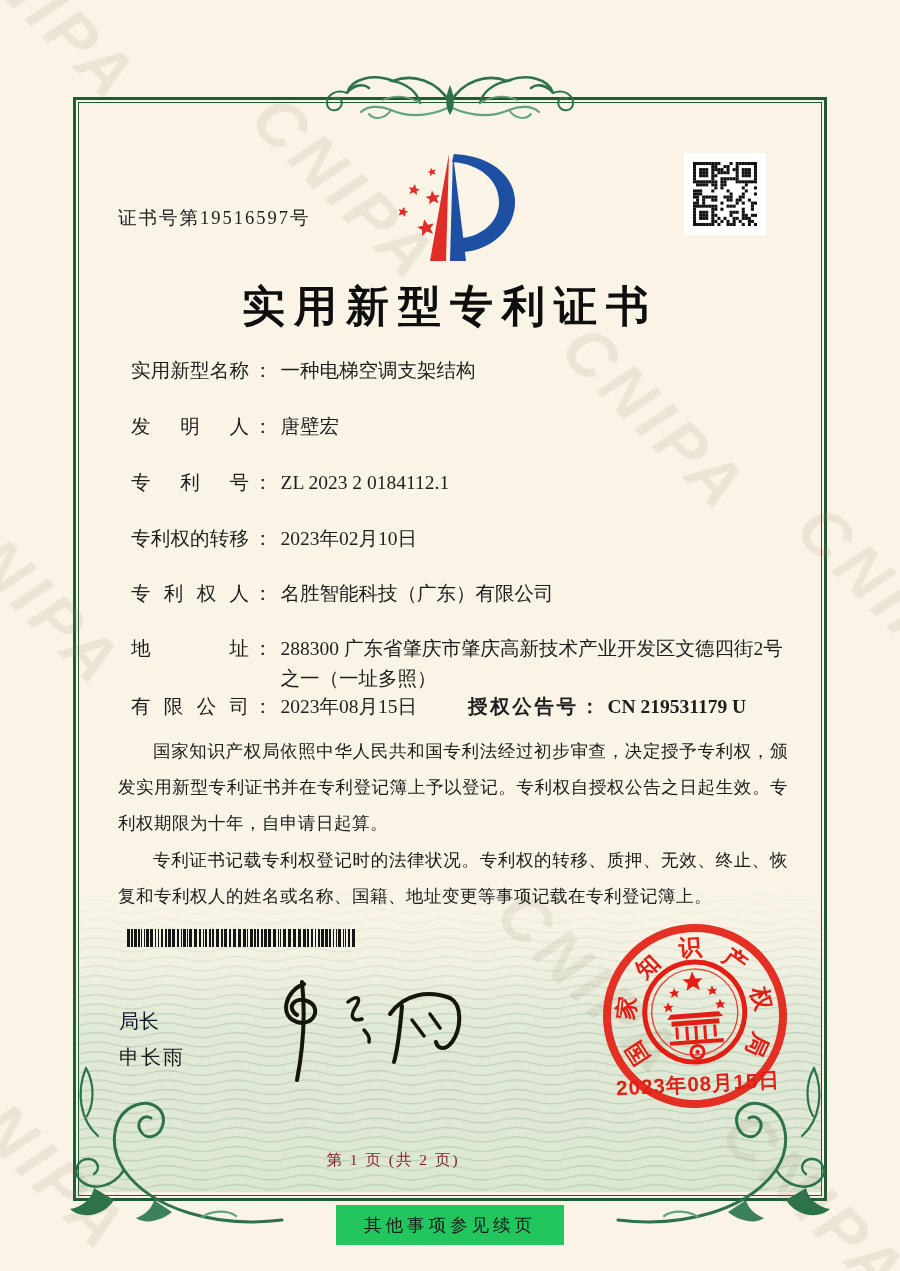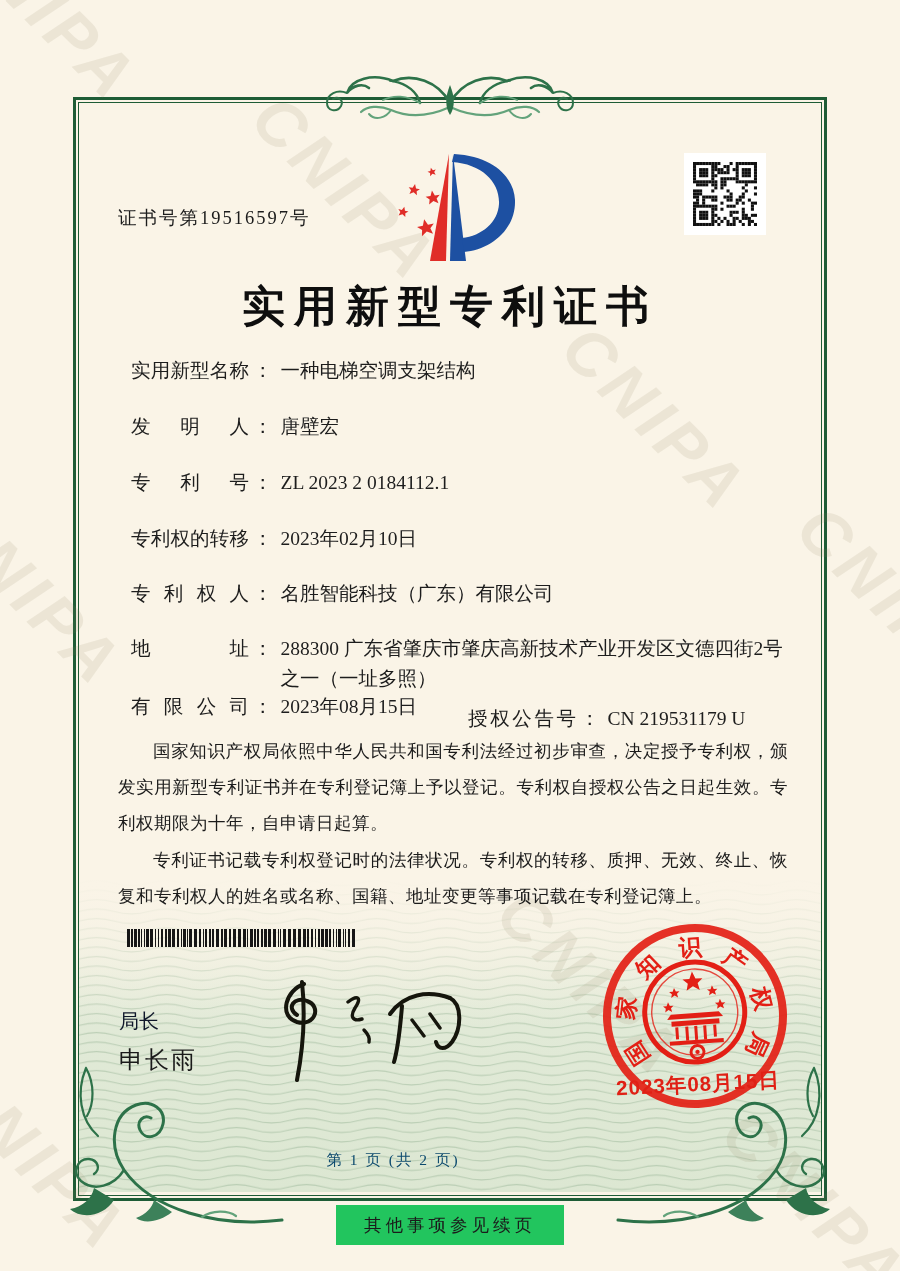--- a/index.html
+++ b/index.html
@@ -26,49 +26,49 @@
   .logo{position:absolute;left:388px;top:148px;z-index:4;}
   .qr{position:absolute;left:684px;top:153px;width:64px;height:64px;background:#fff;padding:9px;z-index:4;}
   .title{position:absolute;left:0;top:278px;width:100%;text-align:center;font-size:43px;
          font-weight:bold;letter-spacing:9px;color:#0e0e0e;z-index:4;}
   
   .fields{position:absolute;left:118px;top:356px;width:676px;z-index:4;font-size:19.5px;color:#1d1d1d;}
   .frow{position:absolute;left:0;width:676px;line-height:30px;margin-left:13px;}
   .flabel{display:inline-block;width:118px;text-align:justify;text-align-last:justify;vertical-align:top;}
   .fcolon{display:inline-block;margin:0 8px 0 4px;vertical-align:top;}
   .fvalue{display:inline-block;max-width:520px;vertical-align:top;}
-  .fgroup2{position:absolute;left:337px;top:12px;}
+  .fgroup2{position:absolute;left:337px;top:0;font-weight:bold;}
   .fgroup2 .flabel{width:108px;}
   
   .paras{position:absolute;left:118px;top:733px;width:670px;z-index:4;
          font-size:17.5px;line-height:2.07;letter-spacing:.5px;text-align:justify;color:#1b1b1b;}
   .paras p{margin:0;text-indent:2em;}
   
   .barcode{position:absolute;left:127px;top:929px;z-index:4;}
   
   .signer-title{position:absolute;left:119px;top:1008px;font-family:"Liberation Sans","DejaVu Sans",sans-serif;
                 font-size:20px;color:#0f172a;z-index:4;}
   .signer-name{position:absolute;left:119px;top:1044px;font-family:"Liberation Sans","DejaVu Sans",sans-serif;
-               font-size:24px;letter-spacing:2px;color:#1a1a1a;z-index:4;}
+               font-size:20px;letter-spacing:2px;color:#1a1a1a;z-index:4;}
   .signature{position:absolute;left:252px;top:972px;z-index:4;}
   
   .seal{position:absolute;left:603px;top:924px;width:184px;height:184px;z-index:5;transform:rotate(-4deg);}
   .seal-ring{position:absolute;left:0;top:0;width:184px;height:184px;border:8px solid rgba(227,31,21,.92);
              border-radius:50%;box-sizing:border-box;}
   .seal-chars{position:absolute;left:0;top:0;width:184px;height:184px;}
   .seal-chars span{position:absolute;left:50%;top:50%;width:26px;height:26px;margin:-13px;
                    text-align:center;font-size:23px;font-weight:bold;color:#e31f15;
                    font-family:"Liberation Serif",serif;}
   .emblem{position:absolute;left:32px;top:30px;}
   .seal-date{position:absolute;left:598px;top:1070px;width:200px;text-align:center;z-index:6;
              font-family:"Liberation Sans","DejaVu Sans",sans-serif;font-size:20.5px;font-weight:bold;
              color:#e02015;transform:rotate(-3deg);letter-spacing:1px;}
   
   .page-num{position:absolute;left:73px;top:1150px;width:640px;text-align:center;
-            font-size:15.5px;letter-spacing:2px;color:#0c4a6e;z-index:4;}
+            font-size:15.5px;letter-spacing:2px;color:#7f1d1d;z-index:4;}
   .note-box{position:absolute;left:50%;top:1205px;transform:translateX(-50%);background:#22c55e;
             padding:8px 28px;font-size:17.5px;letter-spacing:4px;color:#1b1b1b;z-index:4;}
 </style>
 </head>
 <body>
 
 <div class="page">
 
   <div class="wm" style="left:-70px;top:-30px;">CNIPA</div>
   <div class="wm" style="left:230px;top:150px;">CNIPA</div>

